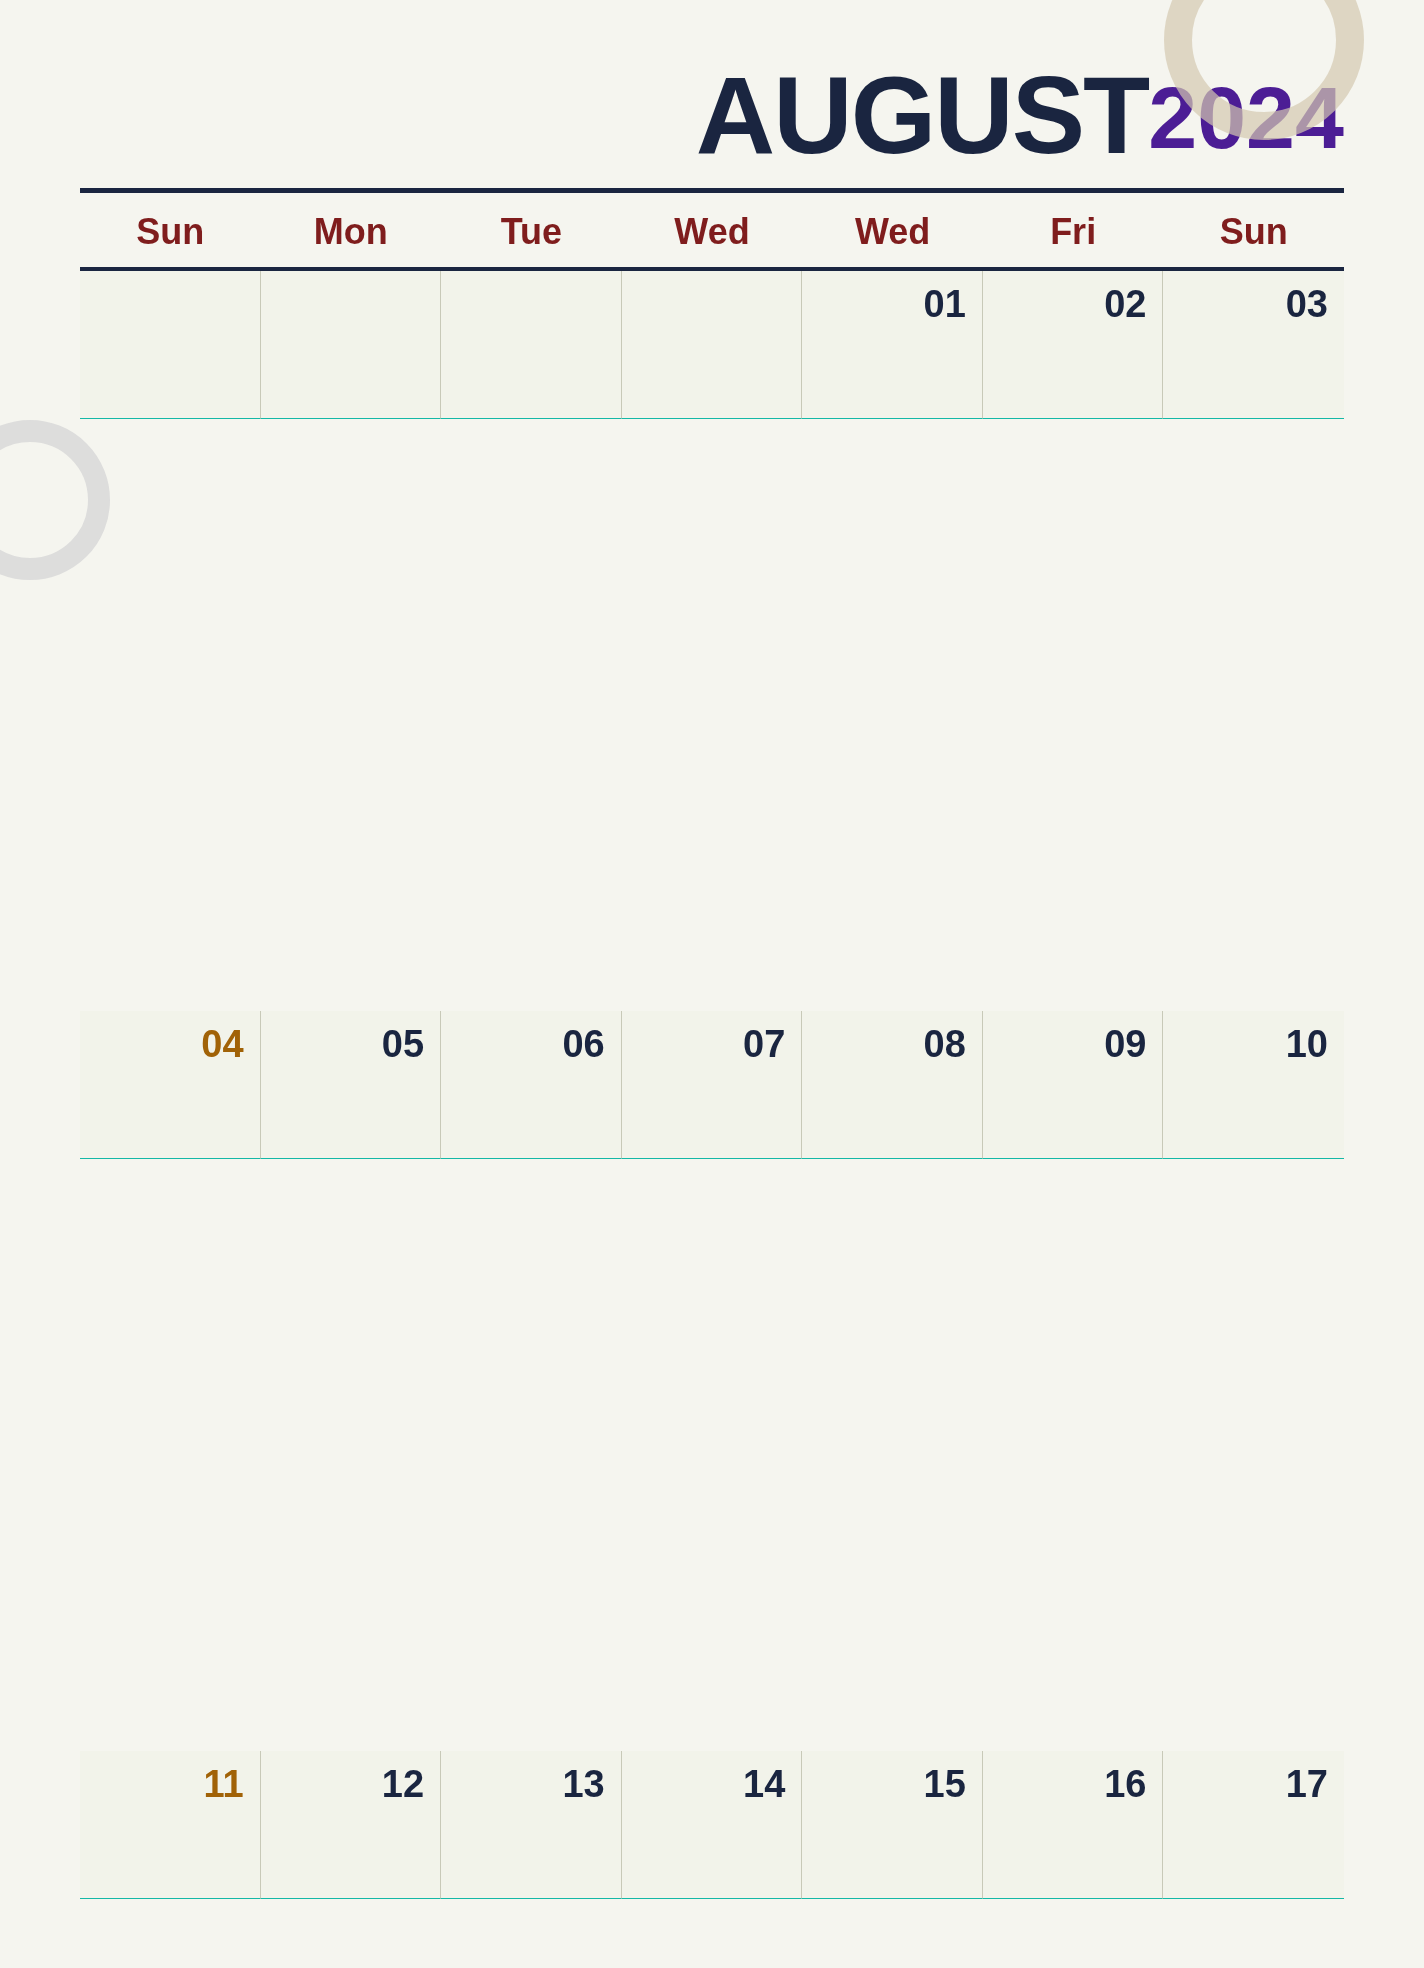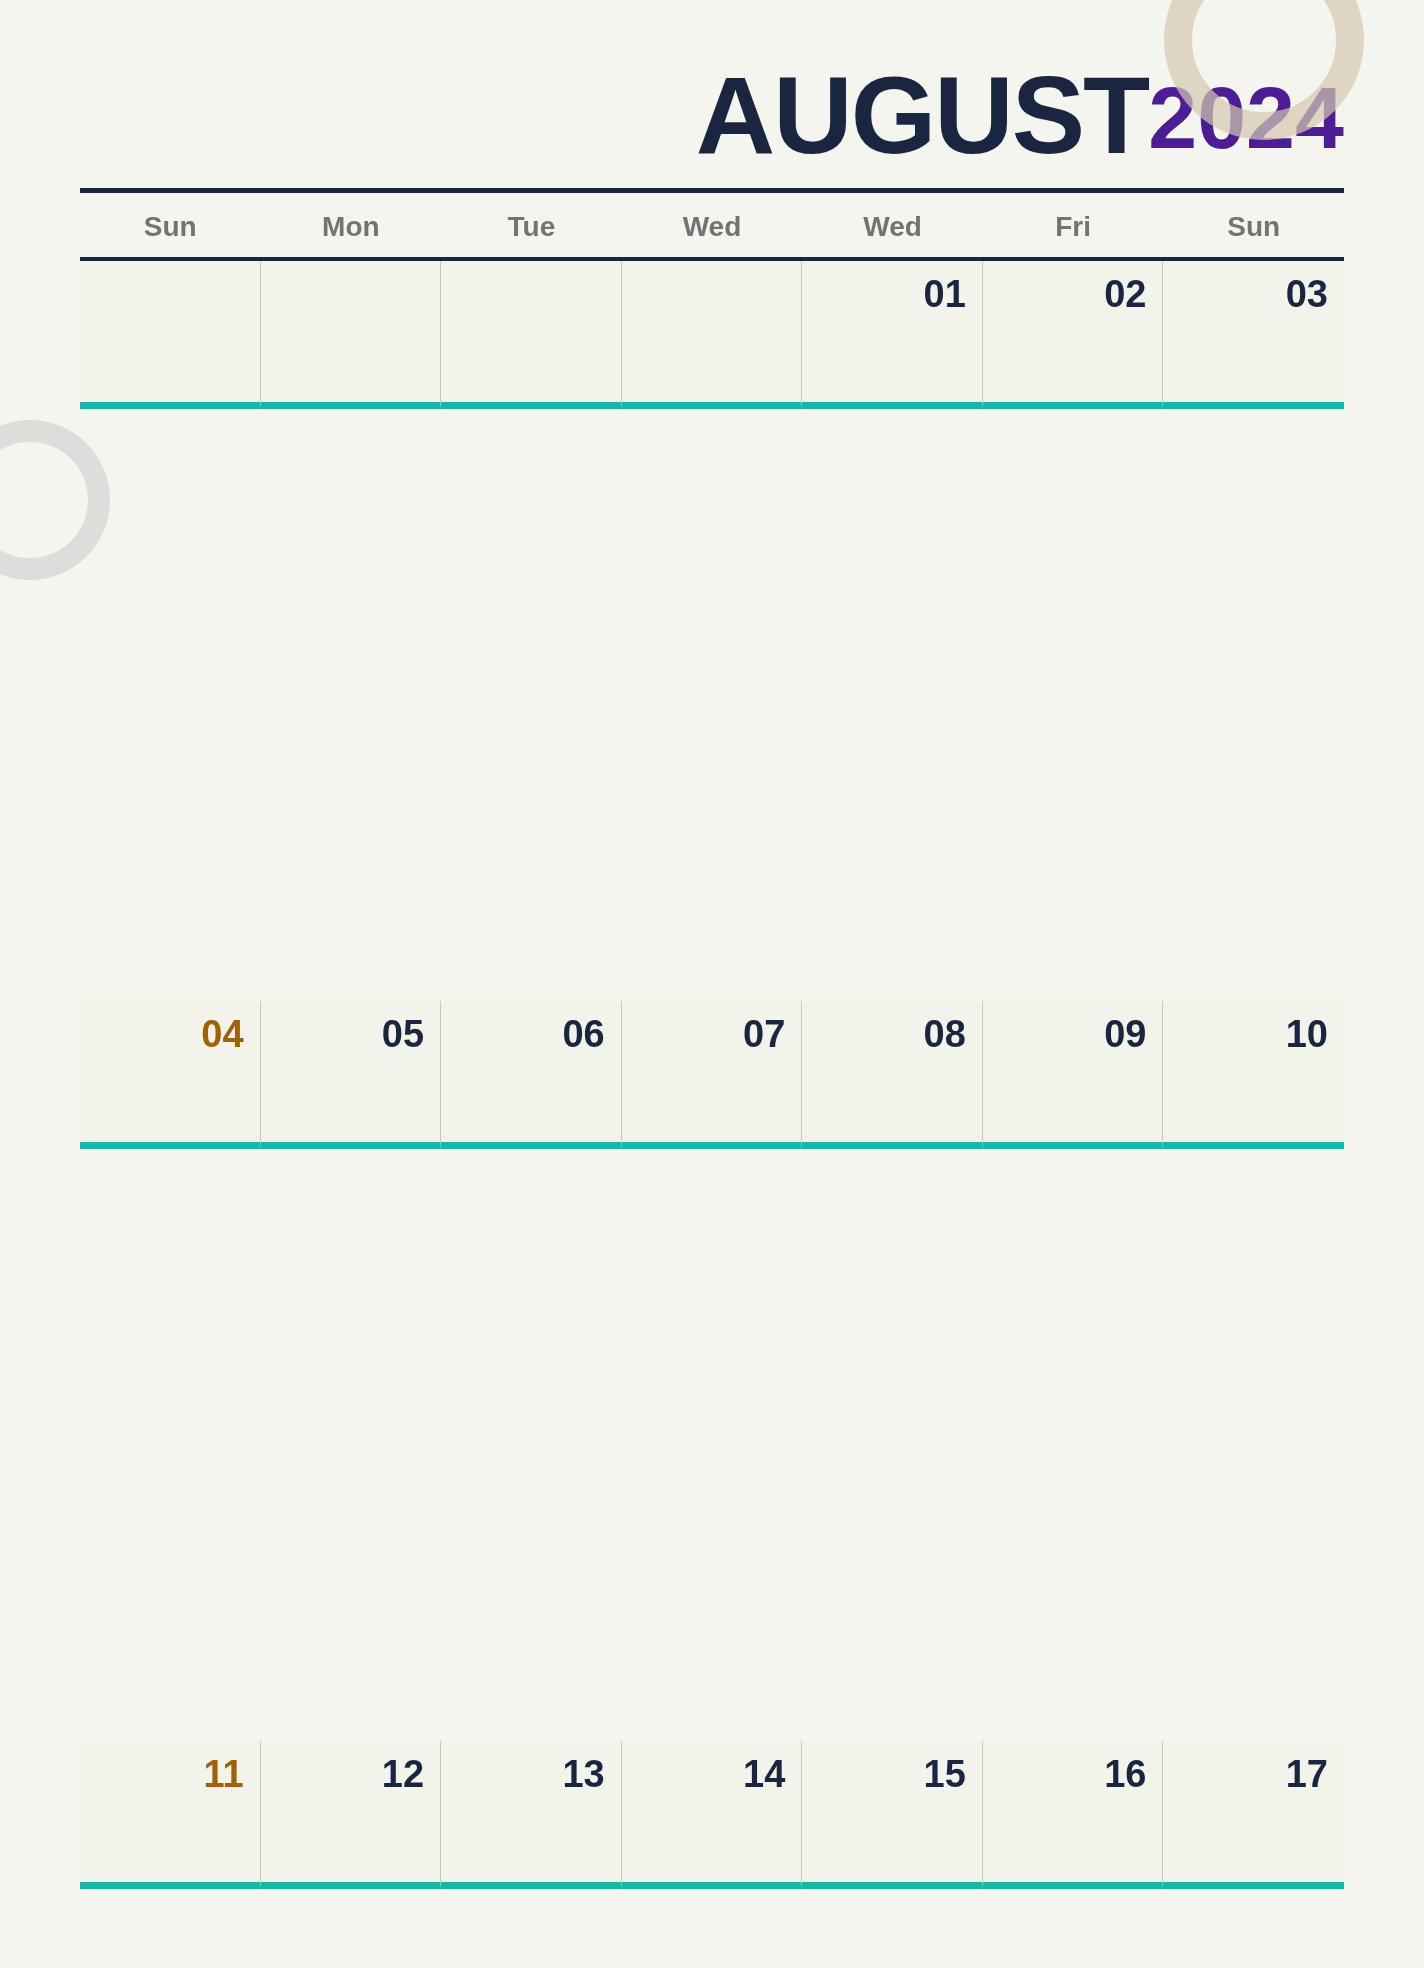--- a/index.html
+++ b/index.html
@@ -90,35 +90,35 @@
 
     .day-headers {
       display: grid;
       grid-template-columns: repeat(7, 1fr);
       border-bottom: 4px solid #1a2540;
     }
 
     .day-header {
       text-align: center;
       padding: 18px 0 14px 0;
-      font-size: 28px;
+      font-size: 36px;
       font-weight: 700;
-      color: #737373;
+      color: #7f1d1d;
       font-family: 'Arial', sans-serif;
     }
 
     .cal-grid {
       display: grid;
       grid-template-columns: repeat(7, 1fr);
       grid-template-rows: repeat(5, 1fr);
     }
 
     .cal-cell {
       border-right: 1px solid #c8c9b8;
-      border-bottom: 7px solid #14b8a6;
+      border-bottom: 1px solid #14b8a6;
       min-height: 148px;
       padding: 12px 16px 8px 16px;
       background: #f2f3ea;
       position: relative;
     }
 
     .cal-cell:nth-child(7n) {
       border-right: none;
     }
 

